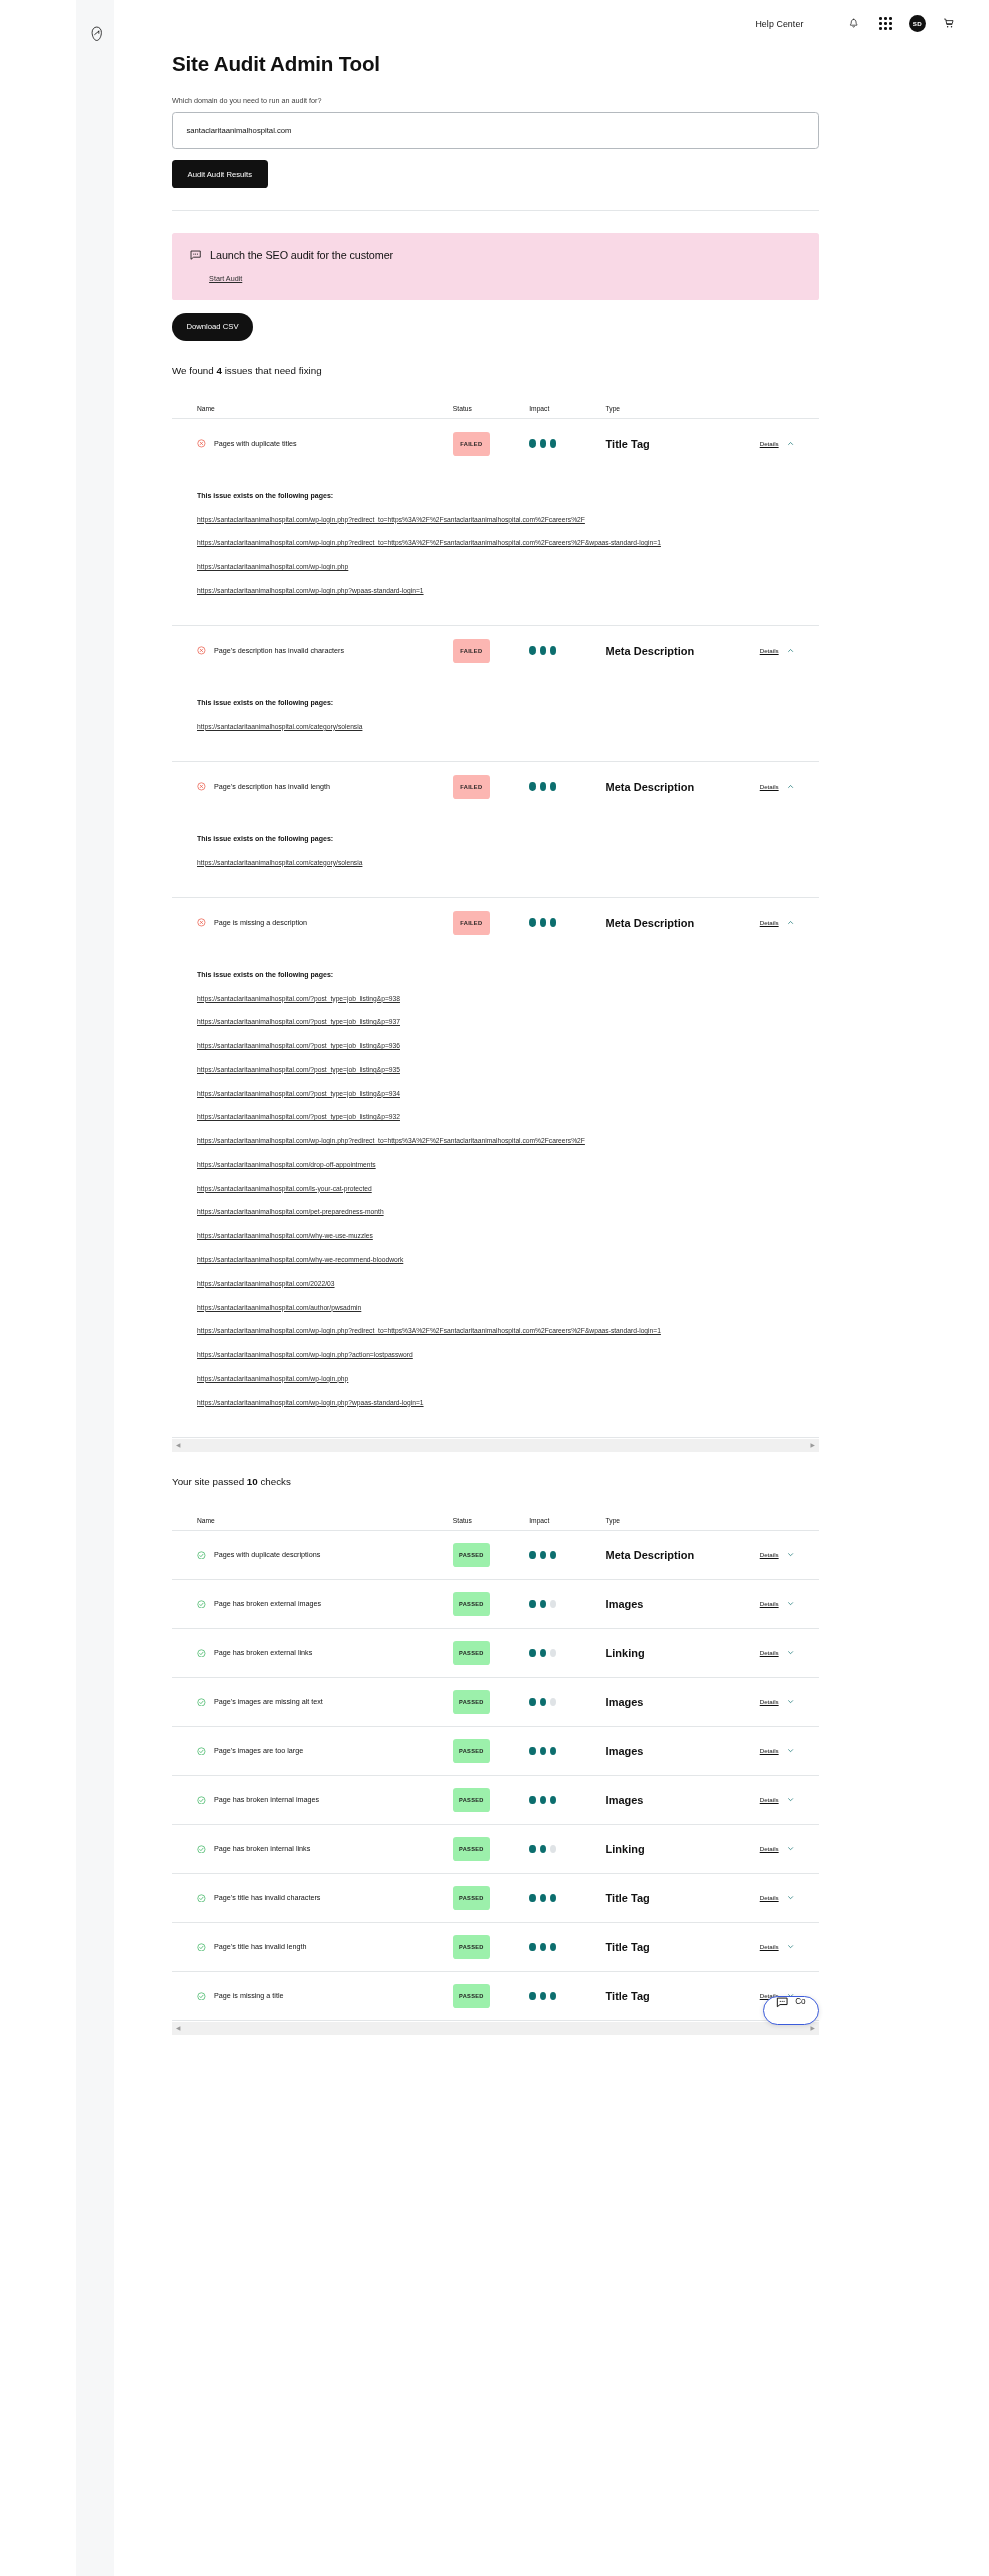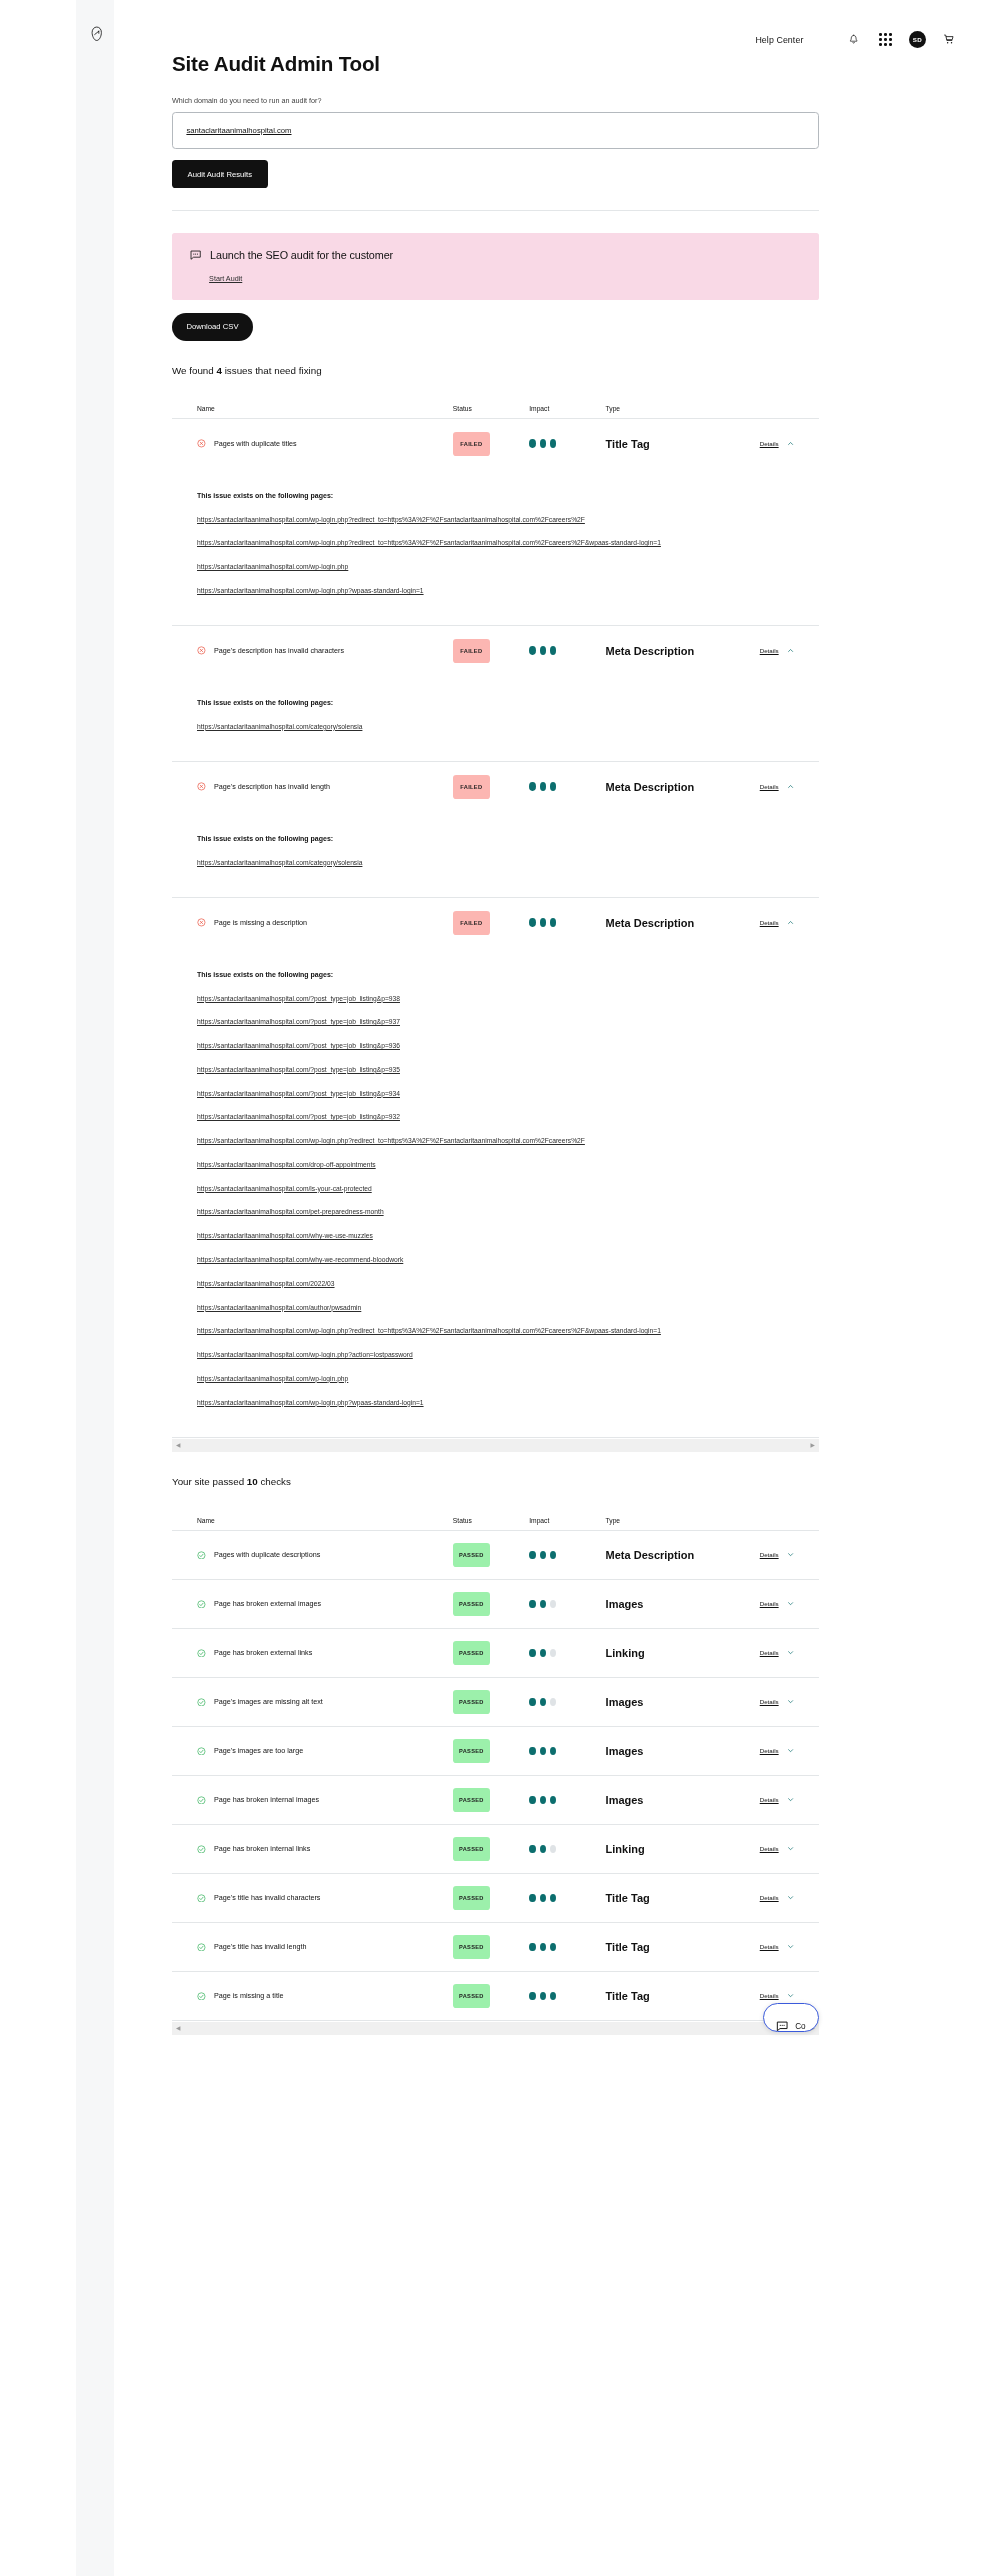--- a/index.html
+++ b/index.html
@@ -13,21 +13,21 @@
   body { position: relative; width: 989px; min-height: 2609px; overflow-x: hidden; }
 
   
   .left-rail {
     position: absolute; left: 76px; top: 0; width: 38px; height: 2609px;
     background: #f6f7f8;
   }
 
   
   .topbar {
-    position: absolute; left: 114px; right: 0; top: 16px; height: 47px;
+    position: absolute; left: 114px; right: 0; top: 0; height: 47px;
     display: flex; align-items: center; justify-content: flex-end;
     padding-right: 31px; gap: 0px;
   }
   .brand-logo {
     position: absolute; left: 86px; top: 23px; width: 20.6px; height: 20.6px;
     display: flex; align-items: center; justify-content: center;
   }
   .help-center {
     font-size: 8.8px; color: #111111; margin-right: 27px; cursor: pointer;
     letter-spacing: 0.1px;
@@ -48,21 +48,21 @@
     font-size: 20.6px; font-weight: 700; letter-spacing: -0.2px;
     margin-top: 52px; color:#111111;
   }
   .sub-label { font-size: 7.2px; color:#3f3f3f; margin-top: 19.6px; }
 
   .domain-input {
     margin-top: 7.2px;
     width: 647px; height: 37px;
     border: 0.5px solid #b4b9be; border-radius: 3.6px;
     background: #fff; font-size: 7.7px; color: #111; padding: 0 13.4px;
-    font-family: "Liberation Sans", sans-serif; outline: none; text-decoration: underline;
+    font-family: "Liberation Sans", sans-serif; outline: none;
   }
 
   .btn-dark {
     display:inline-flex; align-items:center; justify-content:center;
     background: #111111; color:#ffffff; border:none; border-radius: 3.6px;
     font-size: 7.7px; font-weight: 400; cursor: pointer;
     font-family: "Liberation Sans", sans-serif;
   }
   .btn-view { margin-top: 11.3px; height: 28px; padding: 0 15.5px; }
   .btn-csv  { margin-top: 13px; height: 28px; padding: 0 14.4px; border-radius: 14px; }
@@ -129,24 +129,24 @@
 
   .hscroll {
     margin-top: 1px; height: 13.4px; background: #f0f0f0; width: 647px;
     display:flex; align-items:center; justify-content:space-between;
     padding: 0 4.1px;
   }
   .hscroll span { color:#9a9a9a; font-size: 5.7px; line-height:1; }
 
   
   .chat-widget {
-    position: absolute; right: 0px; bottom: 3px;
+    position: absolute; right: 0px; bottom: 10px;
     height: 29px; padding: 0 12.4px 0 11.3px;
     background:#ffffff; border: 1.5px solid #3b5bdb; border-radius: 15.5px;
-    display:flex; align-items:flex-end; gap: 7.2px;
+    display:flex; align-items:flex-start; gap: 7.2px;
     font-size: 8.2px; color:#111; cursor:pointer;
     box-shadow: 0 1px 5.2px rgba(0,0,0,.12);
   }
   svg { display:block; }
 </style>
 </head>
 <body>
 
 <div class="left-rail"></div>
 

